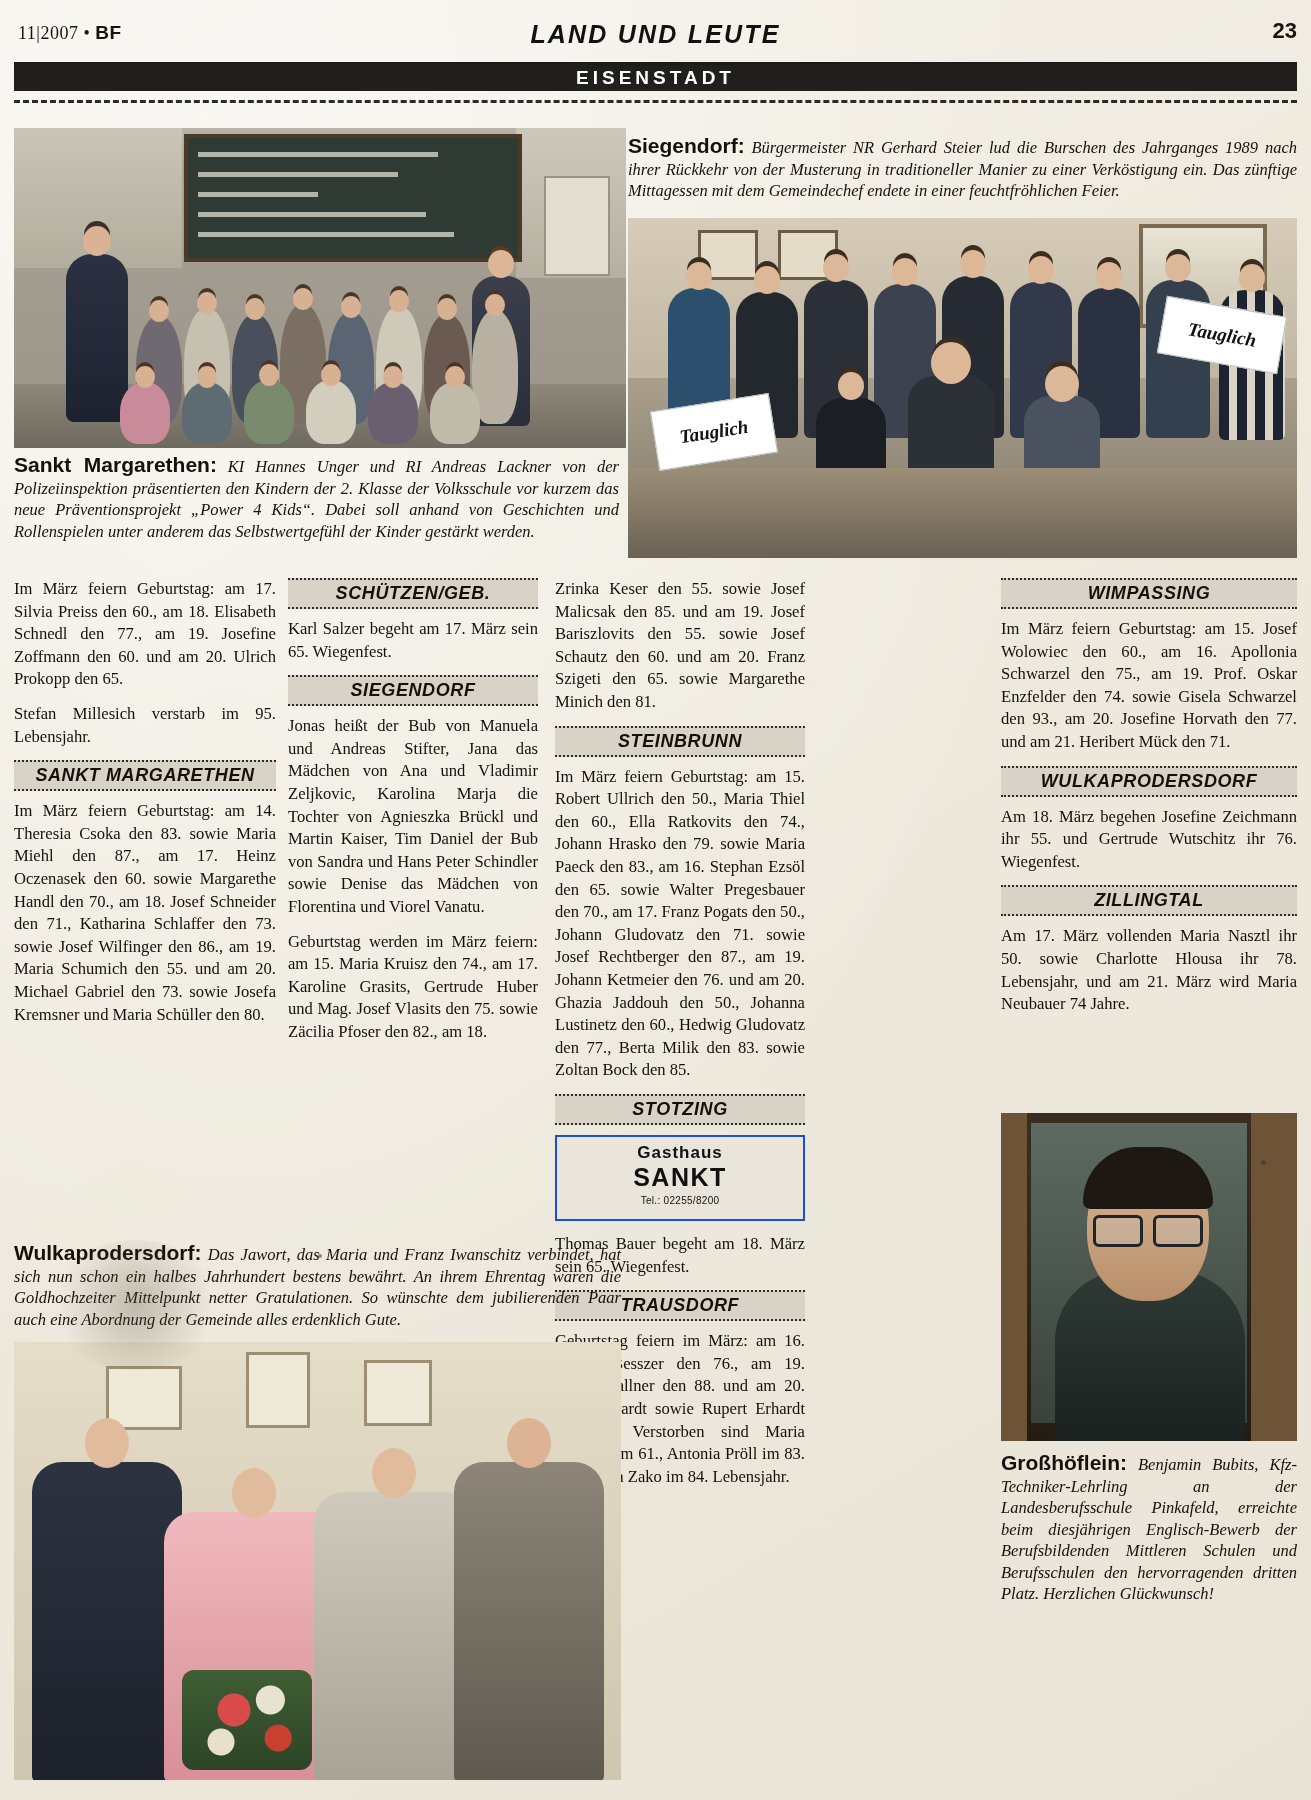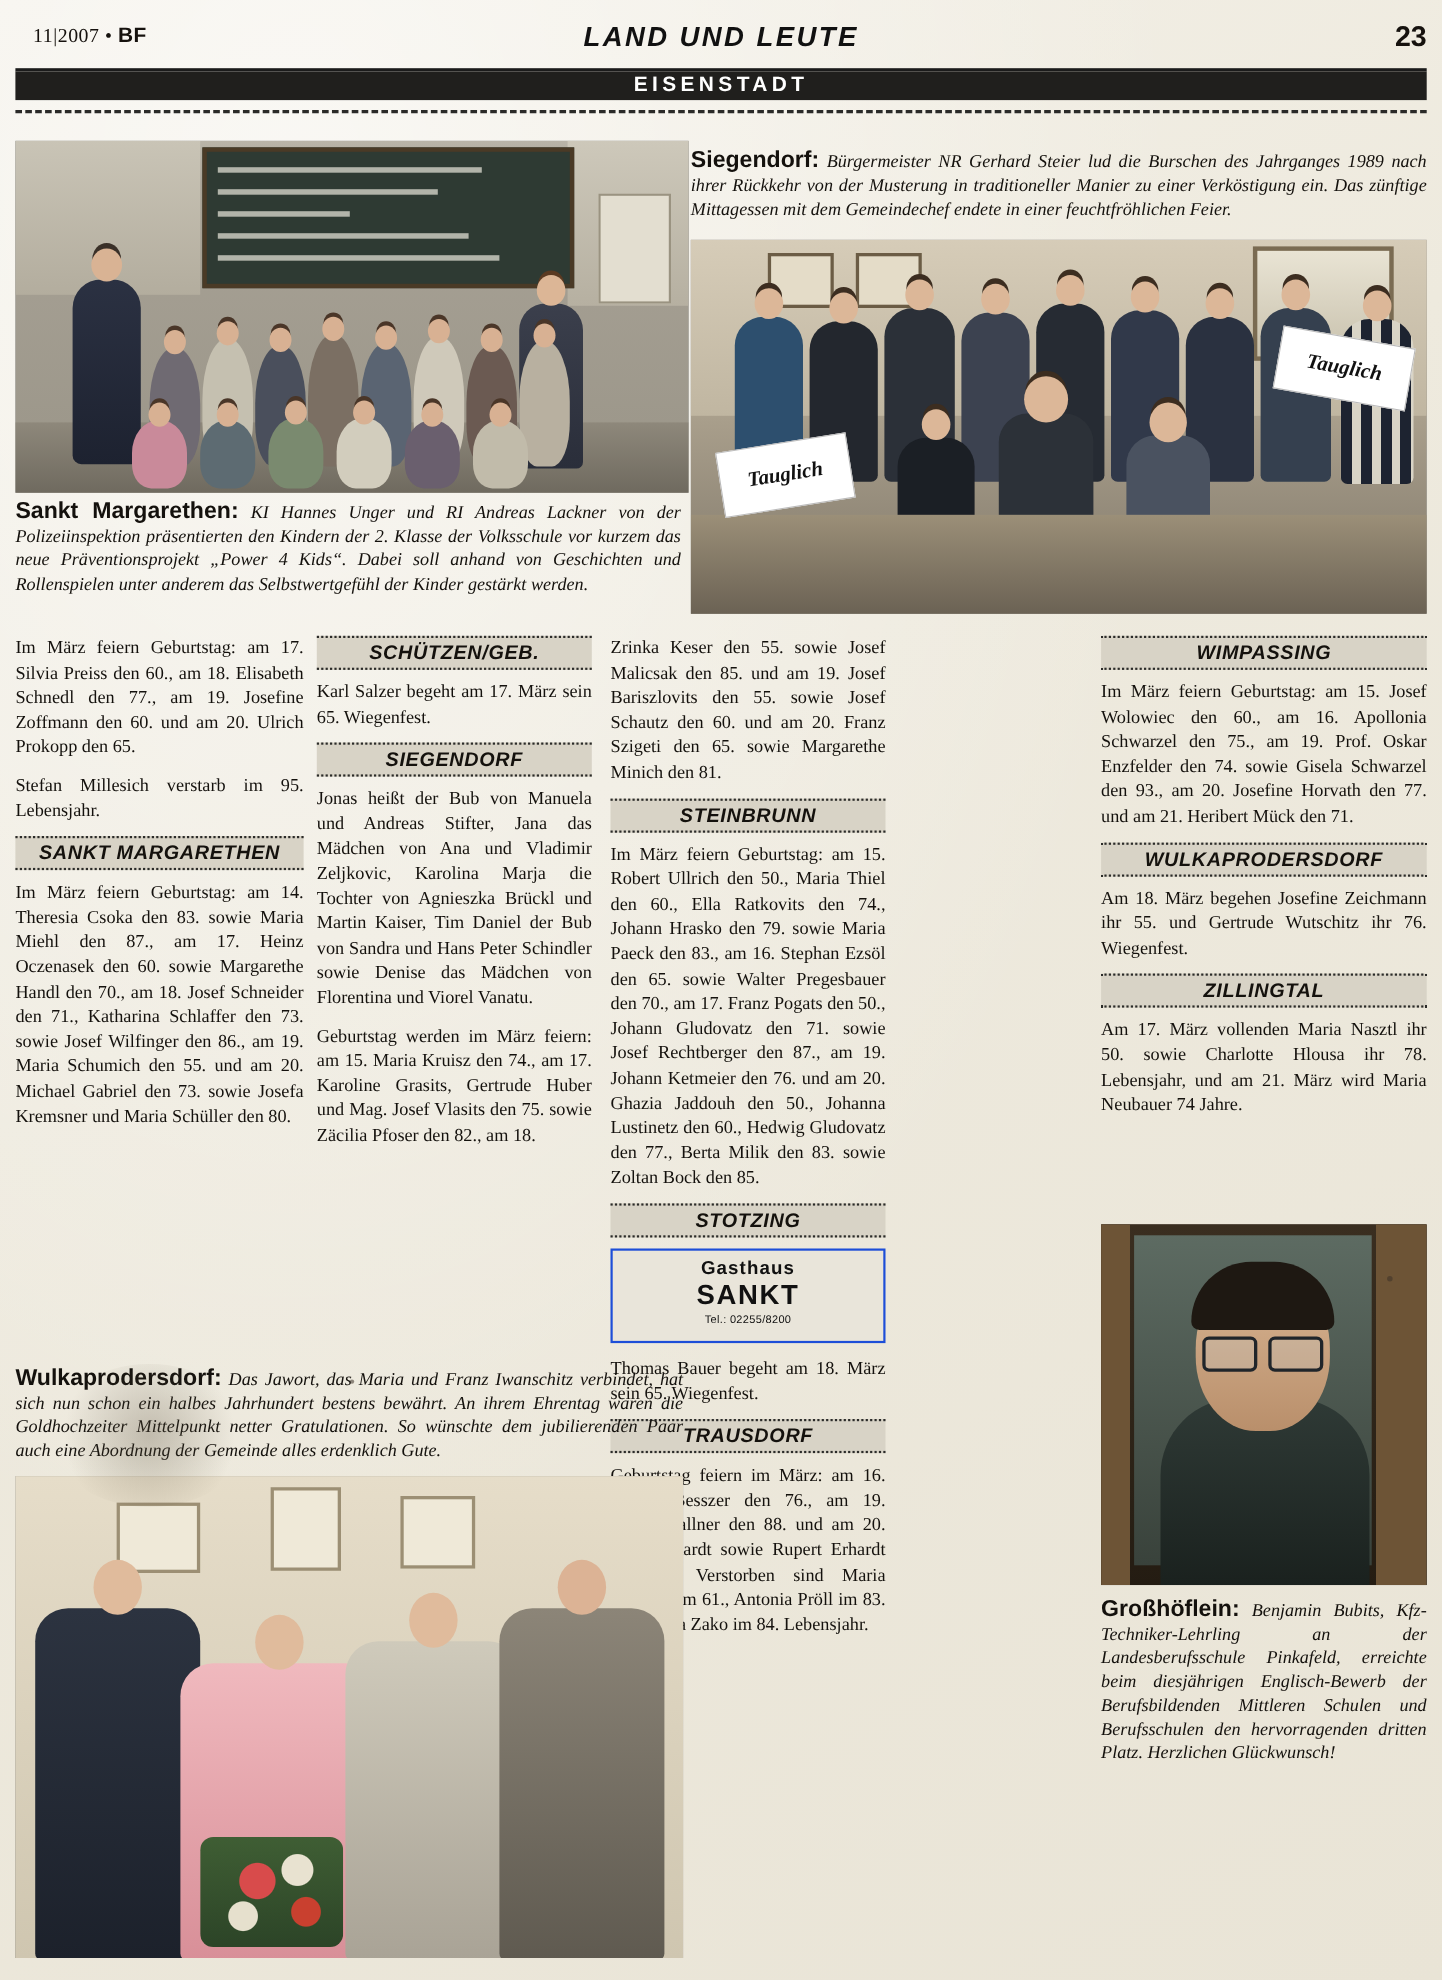--- a/index.html
+++ b/index.html
@@ -32,21 +32,21 @@
   
   .masthead {
     position: absolute;
     left: 14px;
     top: 20px;
     width: 1283px;
     height: 46px;
   }
   .mast-left {
     position: absolute;
-    left: 16px;
+    left: 4px;
     top: 2px;
     font-size: 18px;
     letter-spacing: 0.5px;
   }
   .mast-left b { font-family: "Liberation Sans", sans-serif; font-size: 19px; }
   .mast-center {
     position: absolute;
     left: 0;
     right: 0;
     top: 0;
@@ -57,21 +57,21 @@
     font-size: 25px;
     letter-spacing: 2.2px;
     color: #111;
   }
   .mast-right {
     position: absolute;
     right: 0;
     top: -2px;
     font-family: "Liberation Sans", sans-serif;
     font-weight: bold;
-    font-size: 26px;
+    font-size: 22px;
   }
   .mast-rule {
     position: absolute;
     left: 14px;
     top: 62px;
     width: 1283px;
     height: 3px;
     background: #1b1b1b;
   }
   .town-banner {

